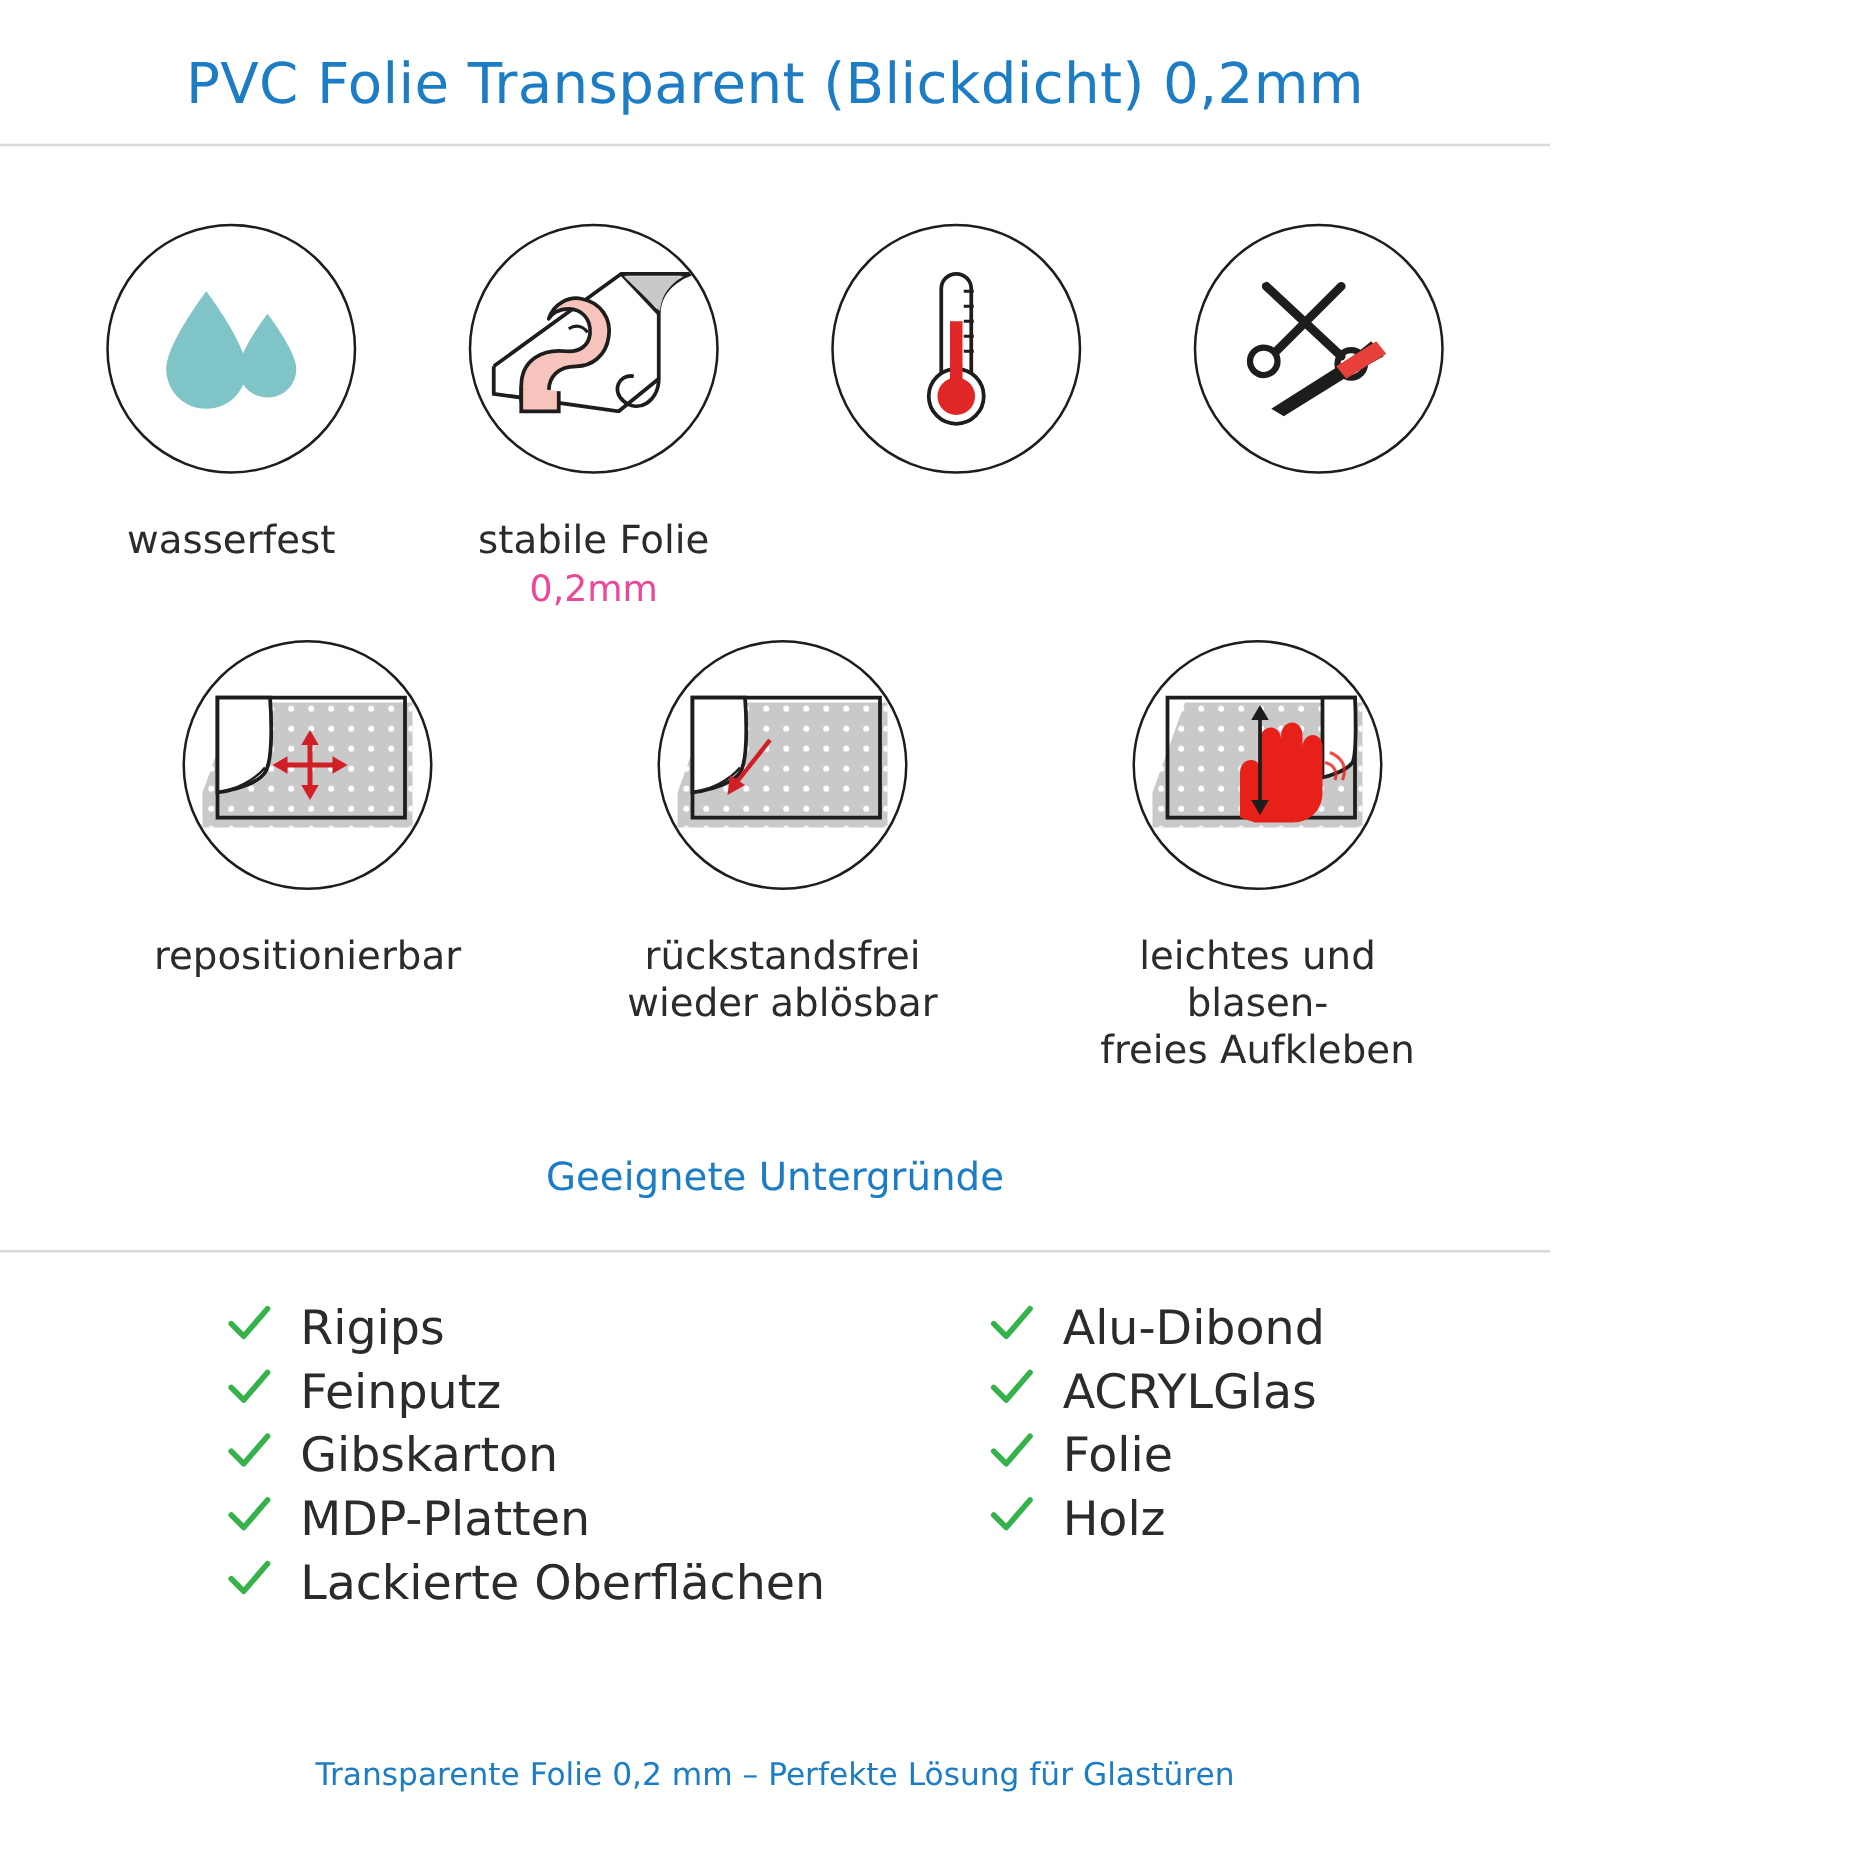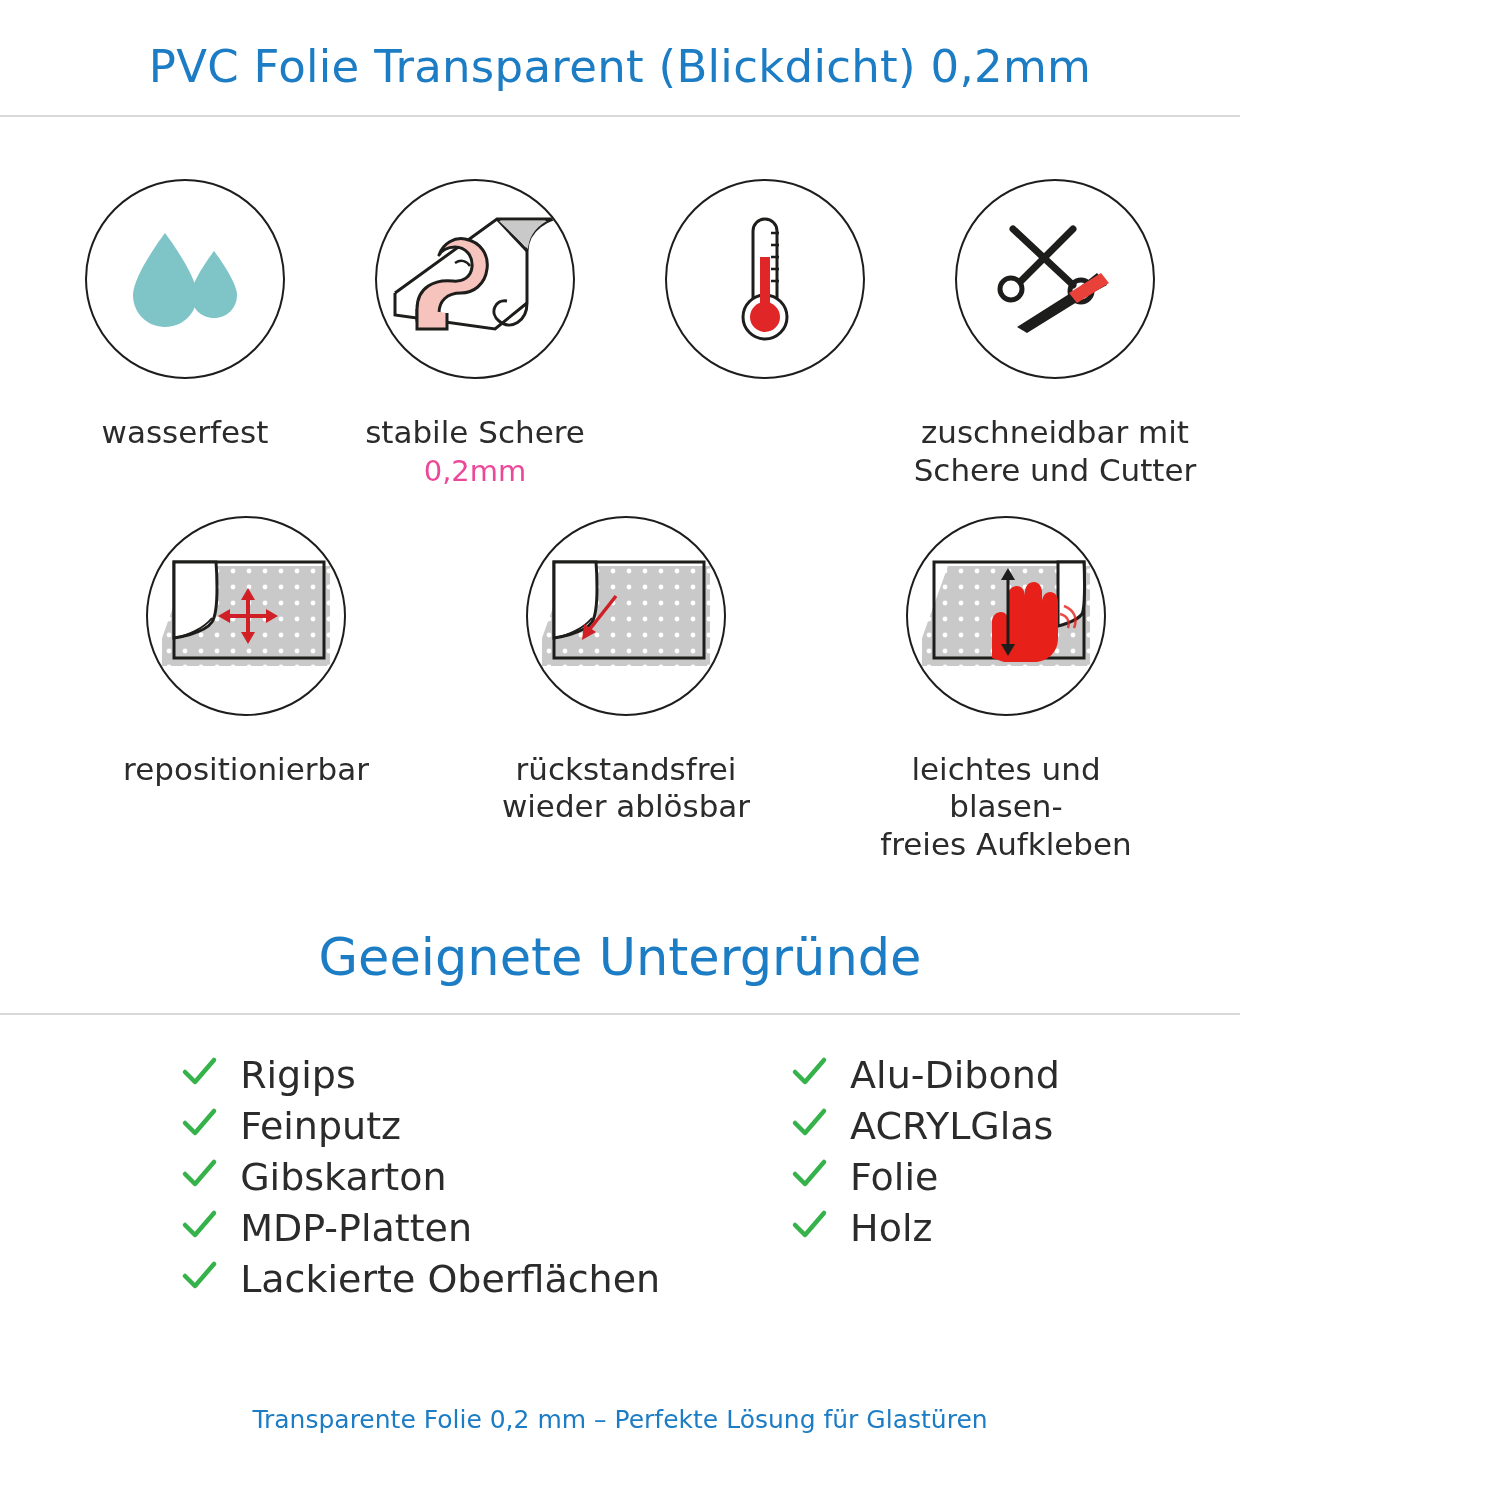--- a/index.html
+++ b/index.html
@@ -82,23 +82,23 @@
     text-align: center;
     font-size: 29px;
     color: #ec4899;
     margin-top: 2px;
   }
 
   
   .subtitle {
     text-align: center;
     color: #1c7cc4;
-    font-size: 51px;
+    font-size: 31px;
     padding-top: 62px;
-    padding-bottom: 26px;
+    padding-bottom: 40px;
   }
 
   
   .surfaces {
     display: flex;
     padding: 38px 0 0 0;
     justify-content: center;
     gap: 130px;
   }
   .surface-col {
@@ -157,21 +157,21 @@
           <path d="M120 38 L150 70" stroke="#1d1d1b" stroke-width="3" fill="none"></path>
           <path d="M18 112 L18 134 L118 148 L150 122" fill="none" stroke="#1d1d1b" stroke-width="3"></path>
           <path d="M122 40 L170 40 C156 48 152 58 151 68 Z" fill="#c9c9c9"></path>
 
           <path d="M40 128 C40 106 58 98 76 100 C86 101 94 96 95 86 C96 74 88 66 78 66 C70 66 64 70 62 74
                    C66 62 78 56 88 58 C104 61 112 74 110 88 C108 104 96 112 84 112 C70 112 62 120 62 132 L62 140 L40 140 Z" fill="#f7c3bd" stroke="#1d1d1b" stroke-width="3" stroke-linejoin="round"></path>
           <path d="M78 82 C84 78 90 80 93 85" fill="none" stroke="#1d1d1b" stroke-width="2.5"></path>
           <path d="M40 128 L40 148 L70 148 L70 132" fill="#f7c3bd" stroke="#1d1d1b" stroke-width="3"></path>
         </svg>
       </div>
-      <div class="feature-label">stabile Schere</div>
+      <div class="feature-label">stabile Folie</div>
       <div class="feature-sub">0,2mm</div>
     </div>
 
     <div class="feature">
       <div class="circle">
         <svg viewBox="0 0 196 196" width="196" height="196">
           <rect x="86" y="38" width="24" height="92" rx="12" fill="#ffffff" stroke="#1d1d1b" stroke-width="3"></rect>
           <circle cx="98" cy="136" r="22" fill="#ffffff" stroke="#1d1d1b" stroke-width="3"></circle>
           <circle cx="98" cy="136" r="15" fill="#e02626"></circle>
           <rect x="93" y="76" width="10" height="54" fill="#e02626"></rect>
@@ -193,22 +193,20 @@
 
           <path d="M56 48 L116 104" stroke="#1d1d1b" stroke-width="7" stroke-linecap="round"></path>
           <path d="M116 48 L64 100" stroke="#1d1d1b" stroke-width="7" stroke-linecap="round"></path>
           <circle cx="54" cy="108" r="11" fill="none" stroke="#1d1d1b" stroke-width="5"></circle>
           <circle cx="124" cy="110" r="11" fill="none" stroke="#1d1d1b" stroke-width="5"></circle>
 
           <path d="M60 146 L120 108 L140 92 L150 104 L128 116 L70 152 Z" fill="#1d1d1b"></path>
           <path d="M112 112 L144 92 L152 102 L120 122 Z" fill="#e8413a"></path>
         </svg>
       </div>
-      <div class="feature-label">zuschneidbar mit
-Schere und Cutter</div>
       <div class="feature-sub"></div>
     </div>
 
   </div>
 
   <div class="features-bottom">
 
     <div class="feature">
       <div class="circle">
         <svg viewBox="0 0 196 196" width="196" height="196">

